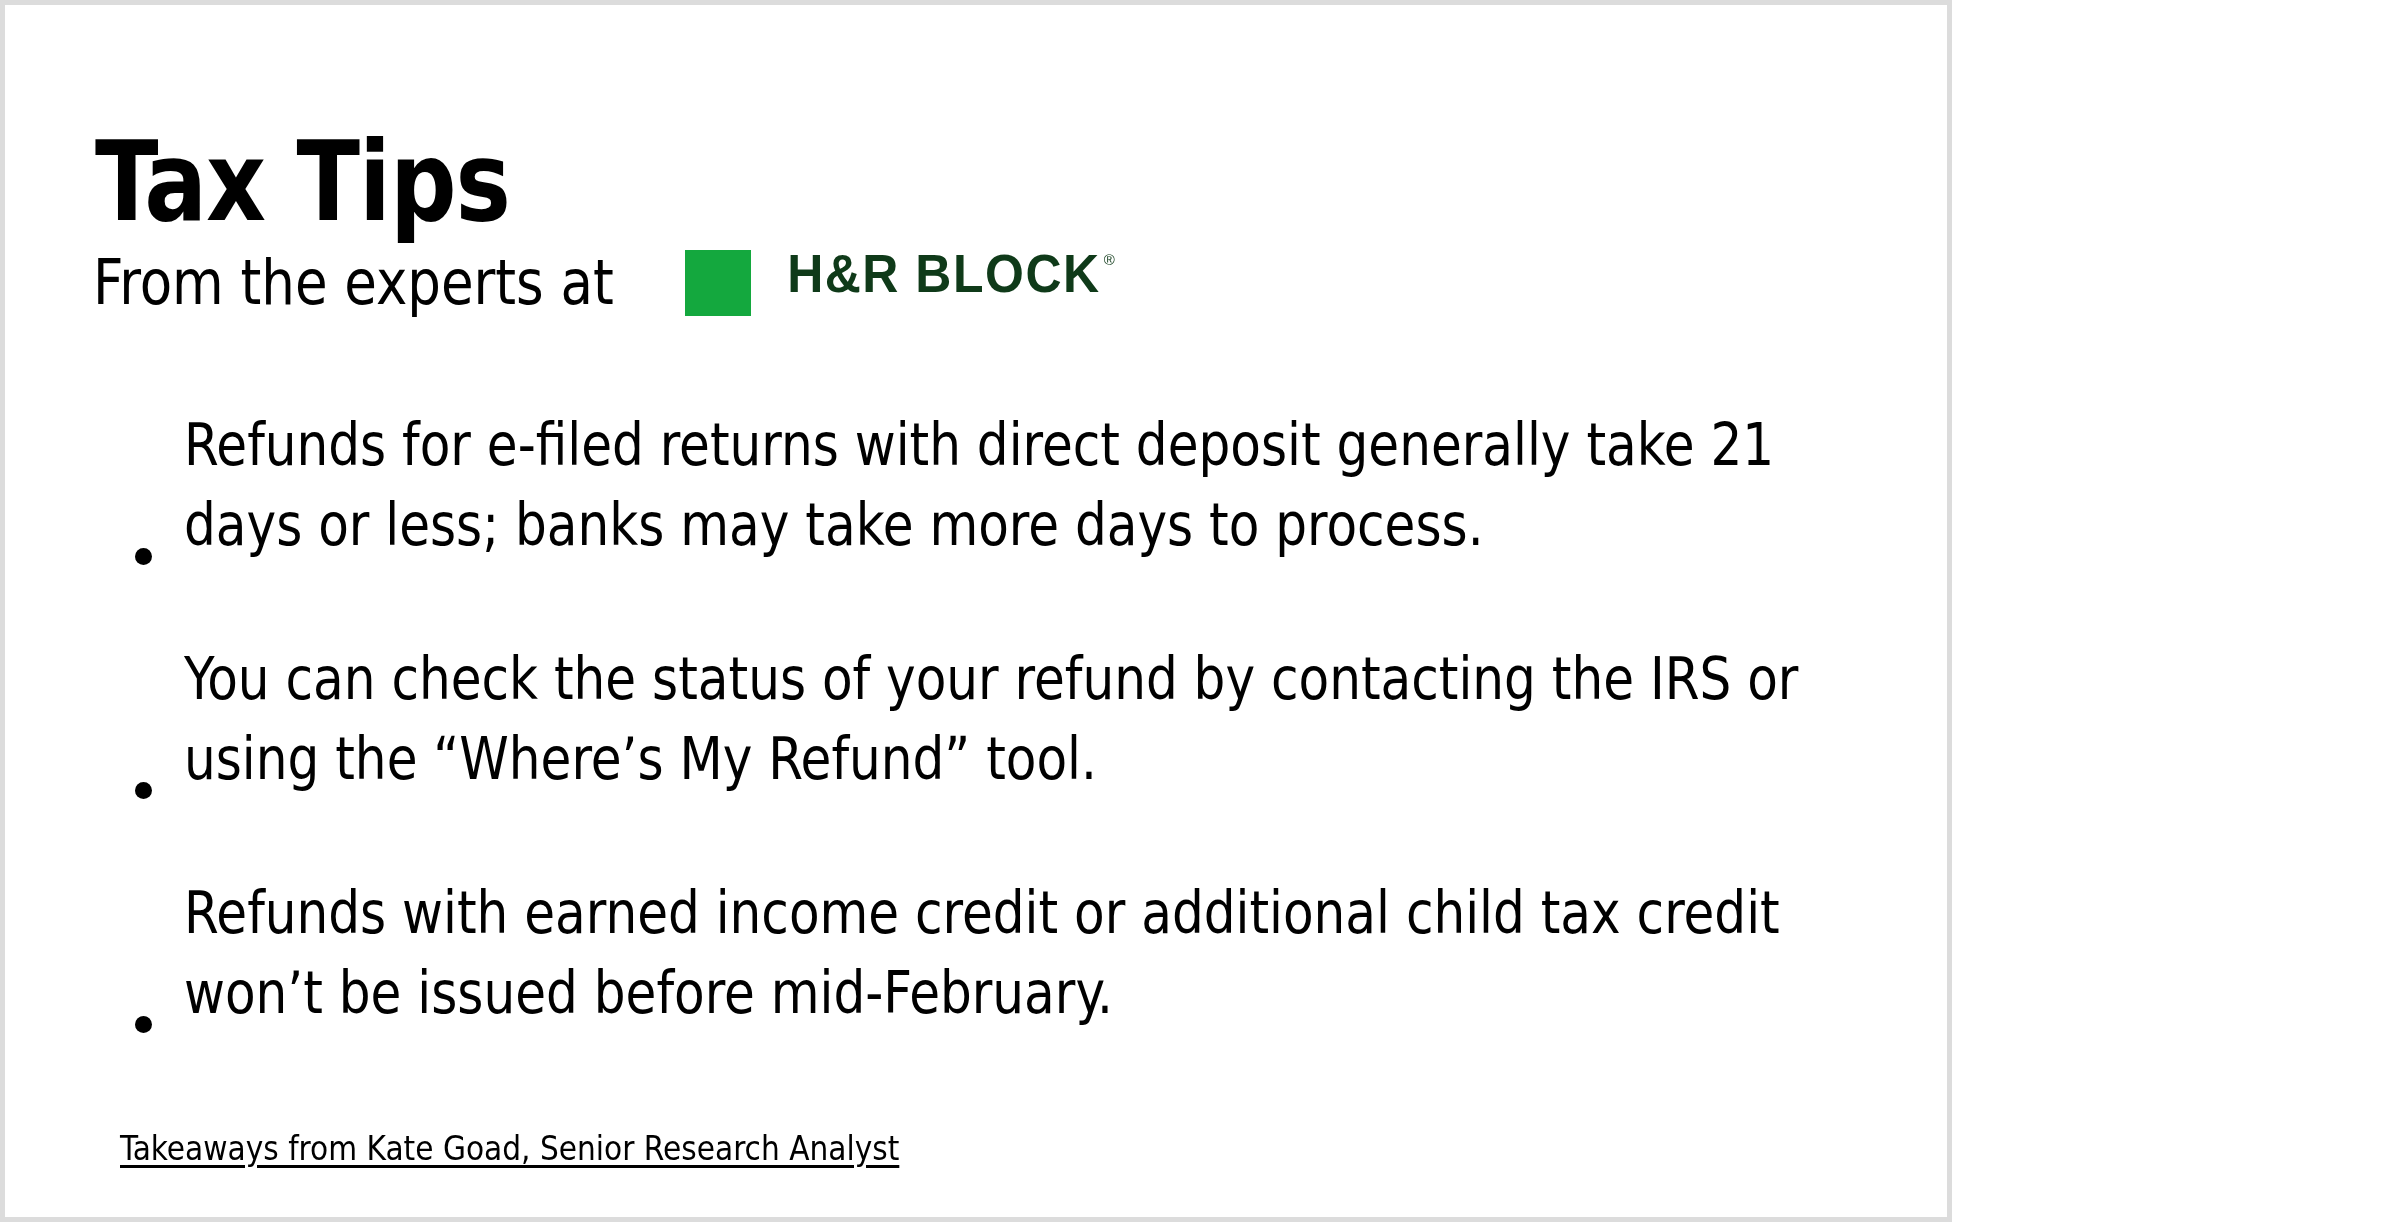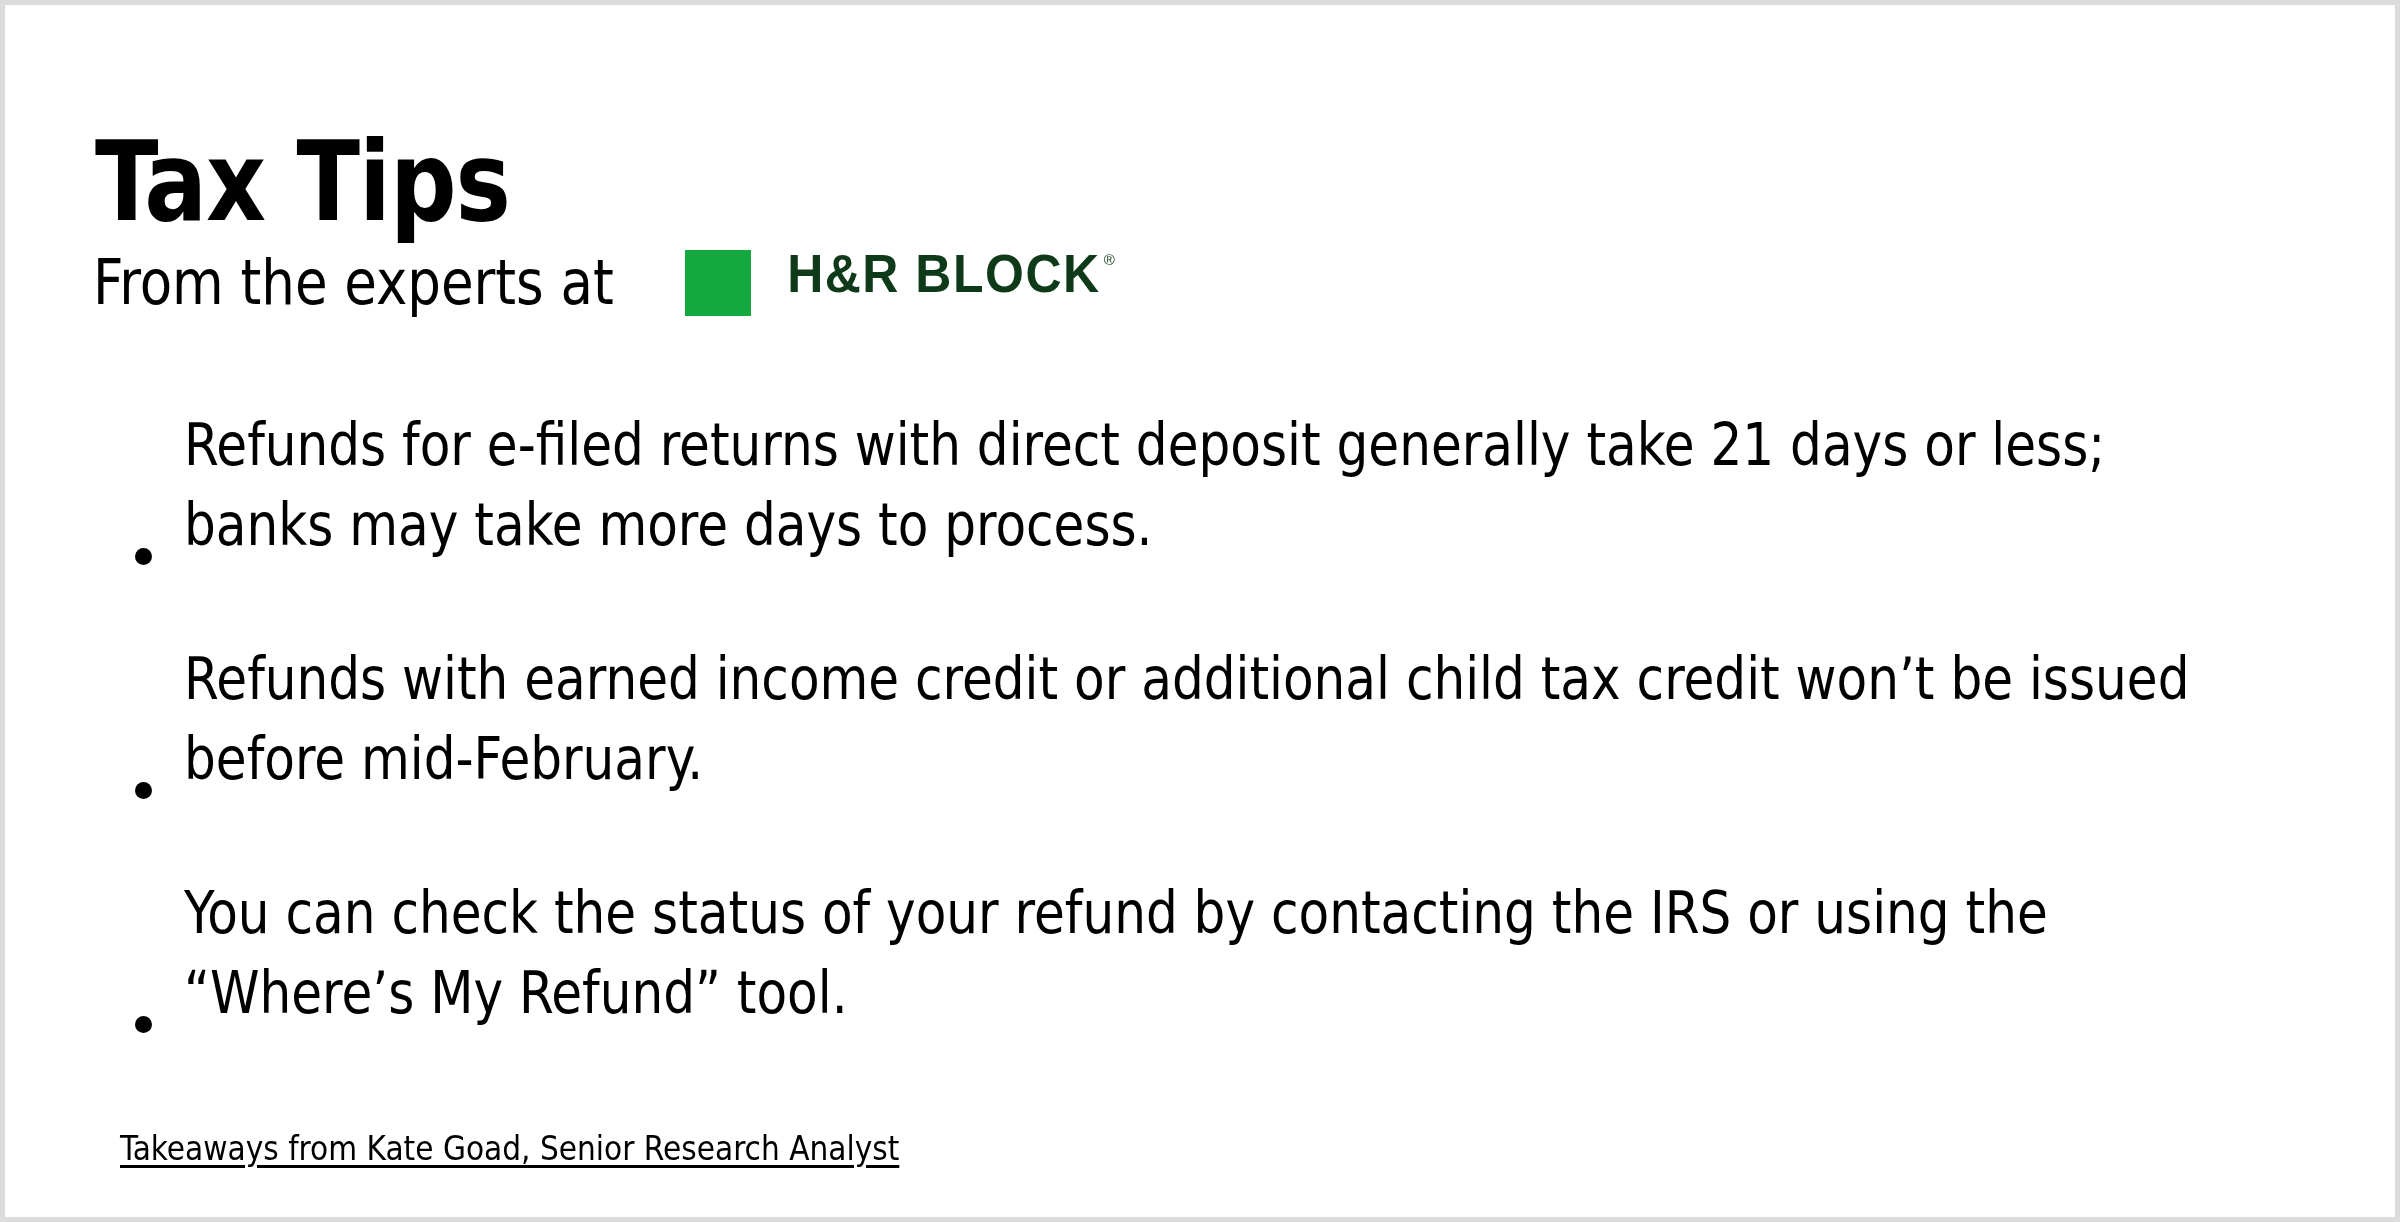--- a/index.html
+++ b/index.html
@@ -10,21 +10,21 @@
   body {
     width: 2400px;
     height: 1222px;
     font-family: "Liberation Sans", sans-serif;
     overflow: hidden;
   }
 
   .slide {
     position: relative;
     box-sizing: border-box;
-    width: 2400px;
+    width: 1952px;
     height: 1222px;
     background: #ffffff;
     border: 5px solid #dcdcdc;
     padding: 0;
   }
 
   .slide-inner {
     position: absolute;
     left: 0; top: 0; right: 0; bottom: 0;
   }
@@ -174,26 +174,26 @@
 
     <div class="bullets">
 
       <div class="bullet-item">
         <span class="bullet-dot"></span>
         <span class="bullet-text">Refunds for e-filed returns with direct deposit generally take 21 days or less; banks may take more days to process.</span>
       </div>
 
       <div class="bullet-item">
         <span class="bullet-dot"></span>
-        <span class="bullet-text">Refunds with earned income credit or additional child tax credit won’t be issued before mid-February.</span>
+        <span class="bullet-text">You can check the status of your refund by contacting the IRS or using the “Where’s My Refund” tool.</span>
       </div>
 
       <div class="bullet-item">
         <span class="bullet-dot"></span>
-        <span class="bullet-text">You can check the status of your refund by contacting the IRS or using the “Where’s My Refund” tool.</span>
+        <span class="bullet-text">Refunds with earned income credit or additional child tax credit won’t be issued before mid-February.</span>
       </div>
 
     </div>
 
     <div class="footer">Takeaways from Kate Goad, Senior Research Analyst</div>
 
   </div>
 </div>
 
 </body></html>

